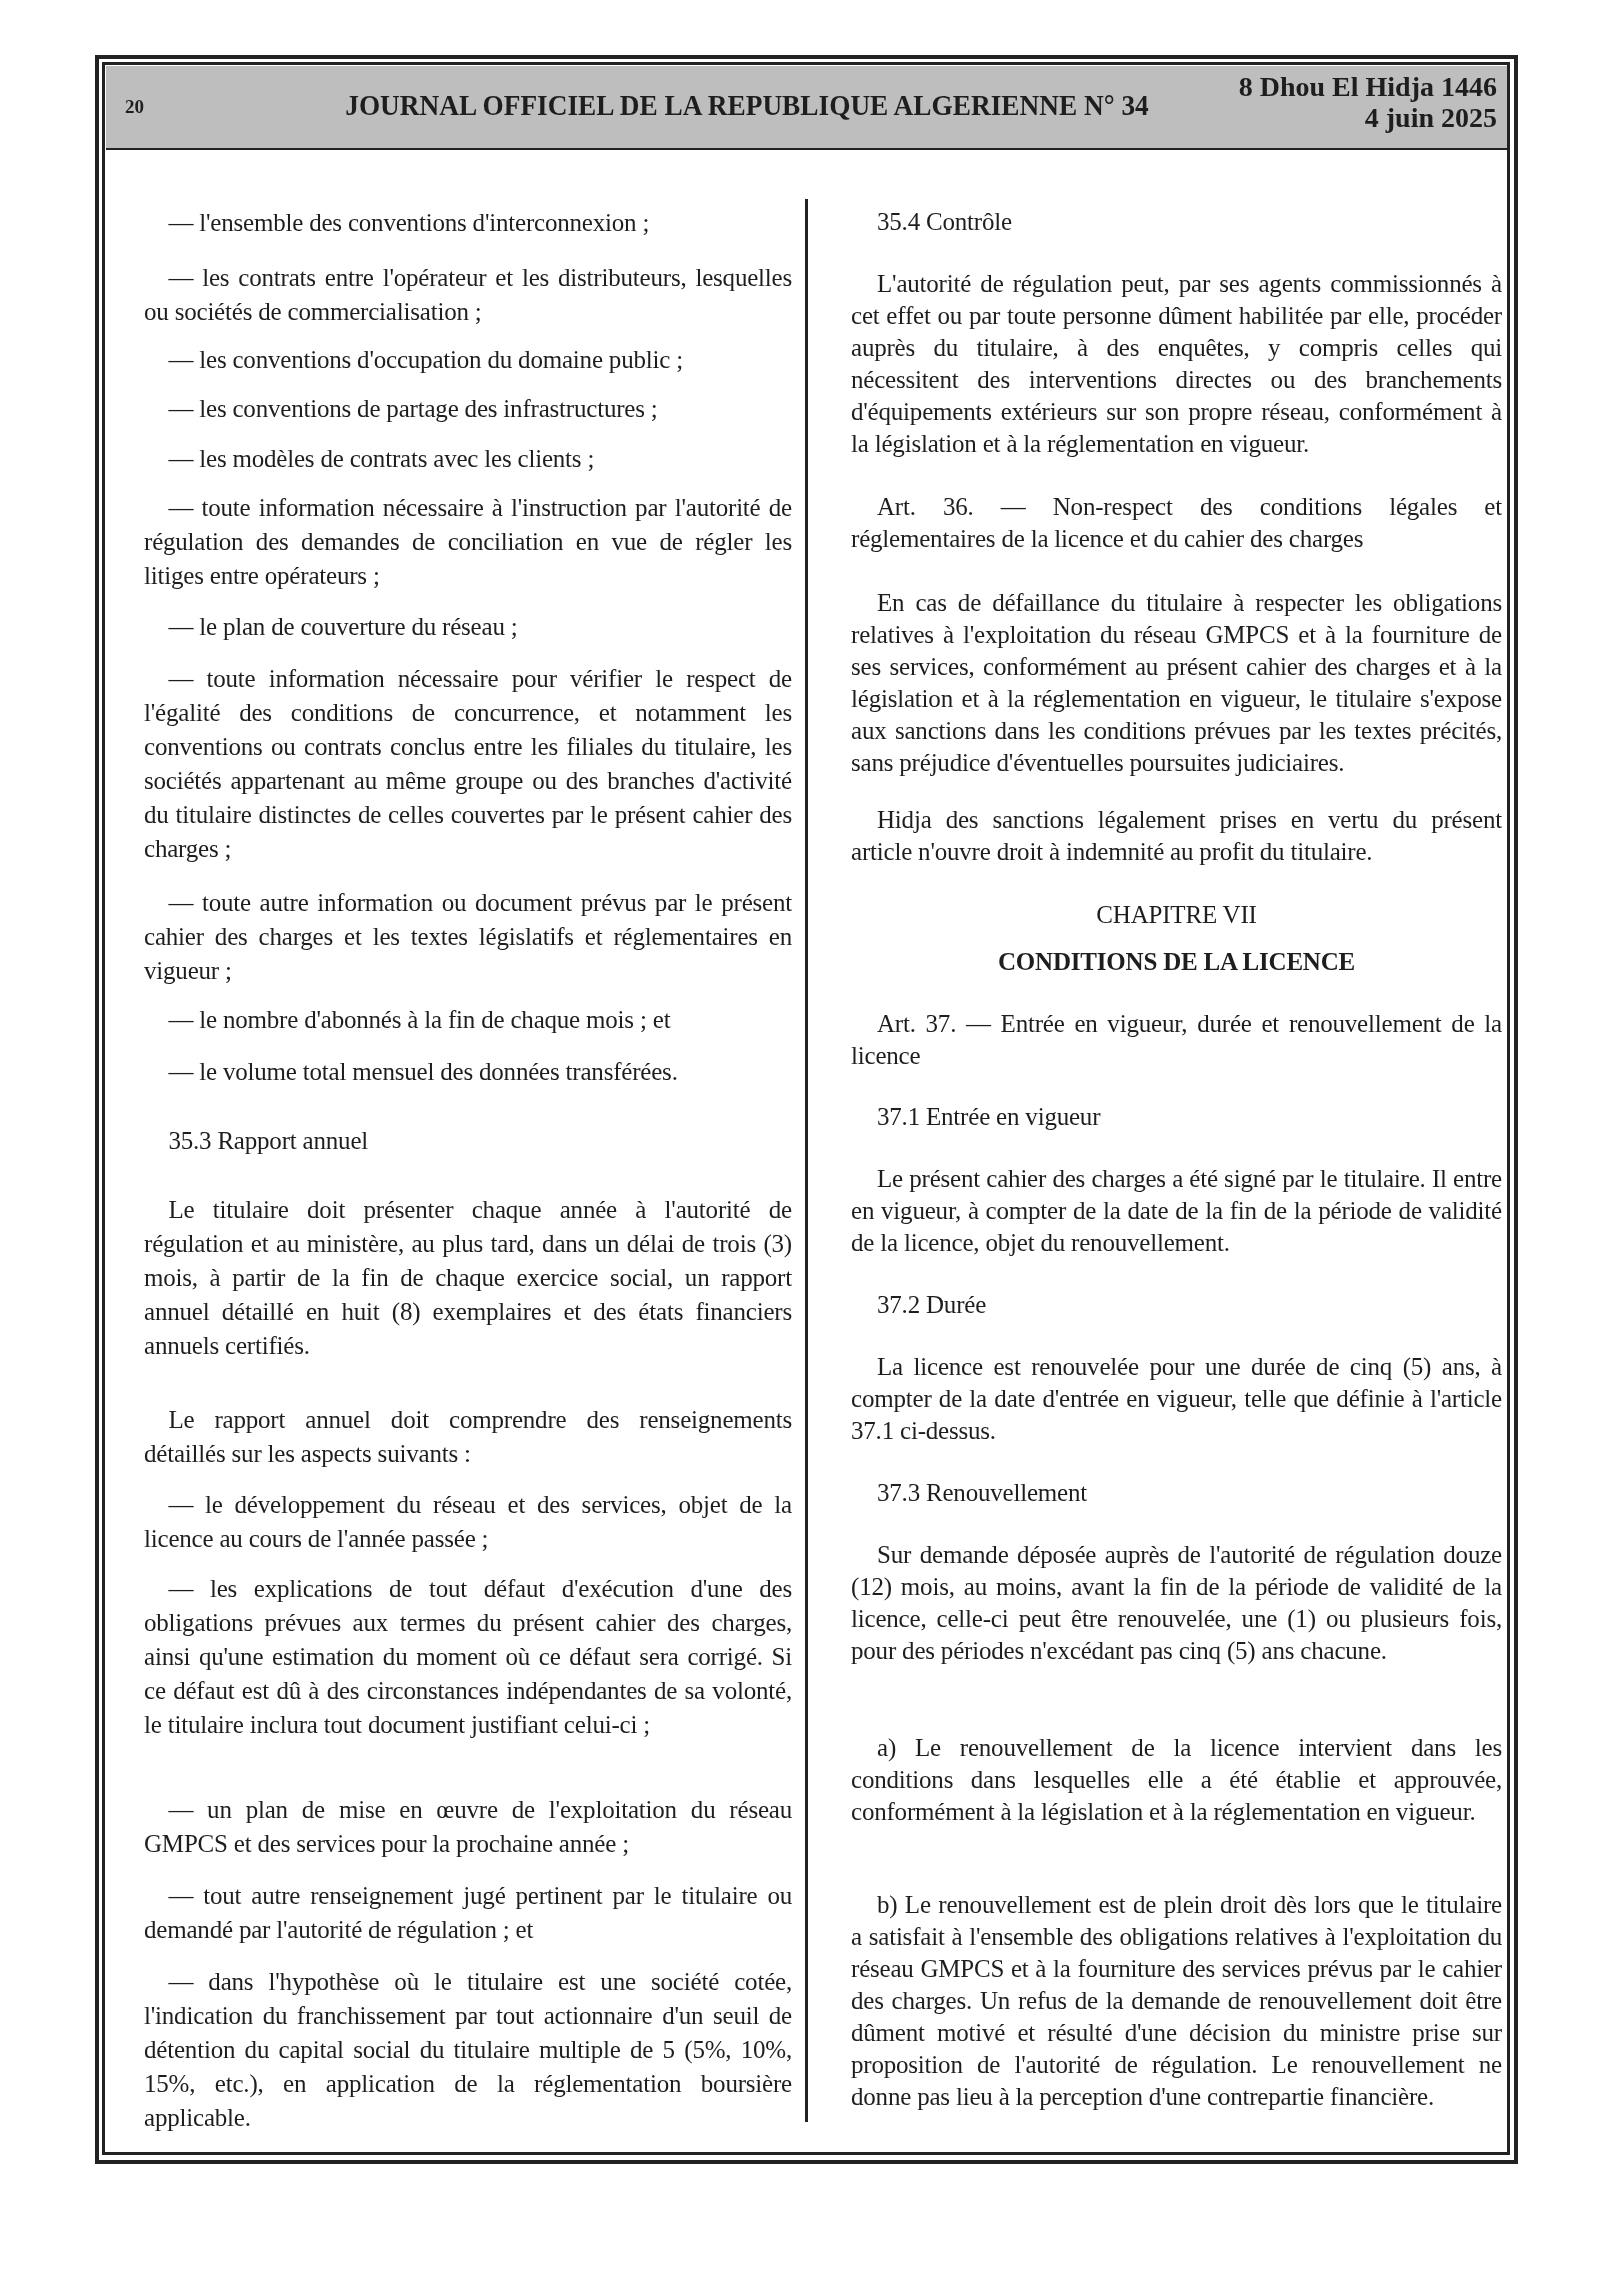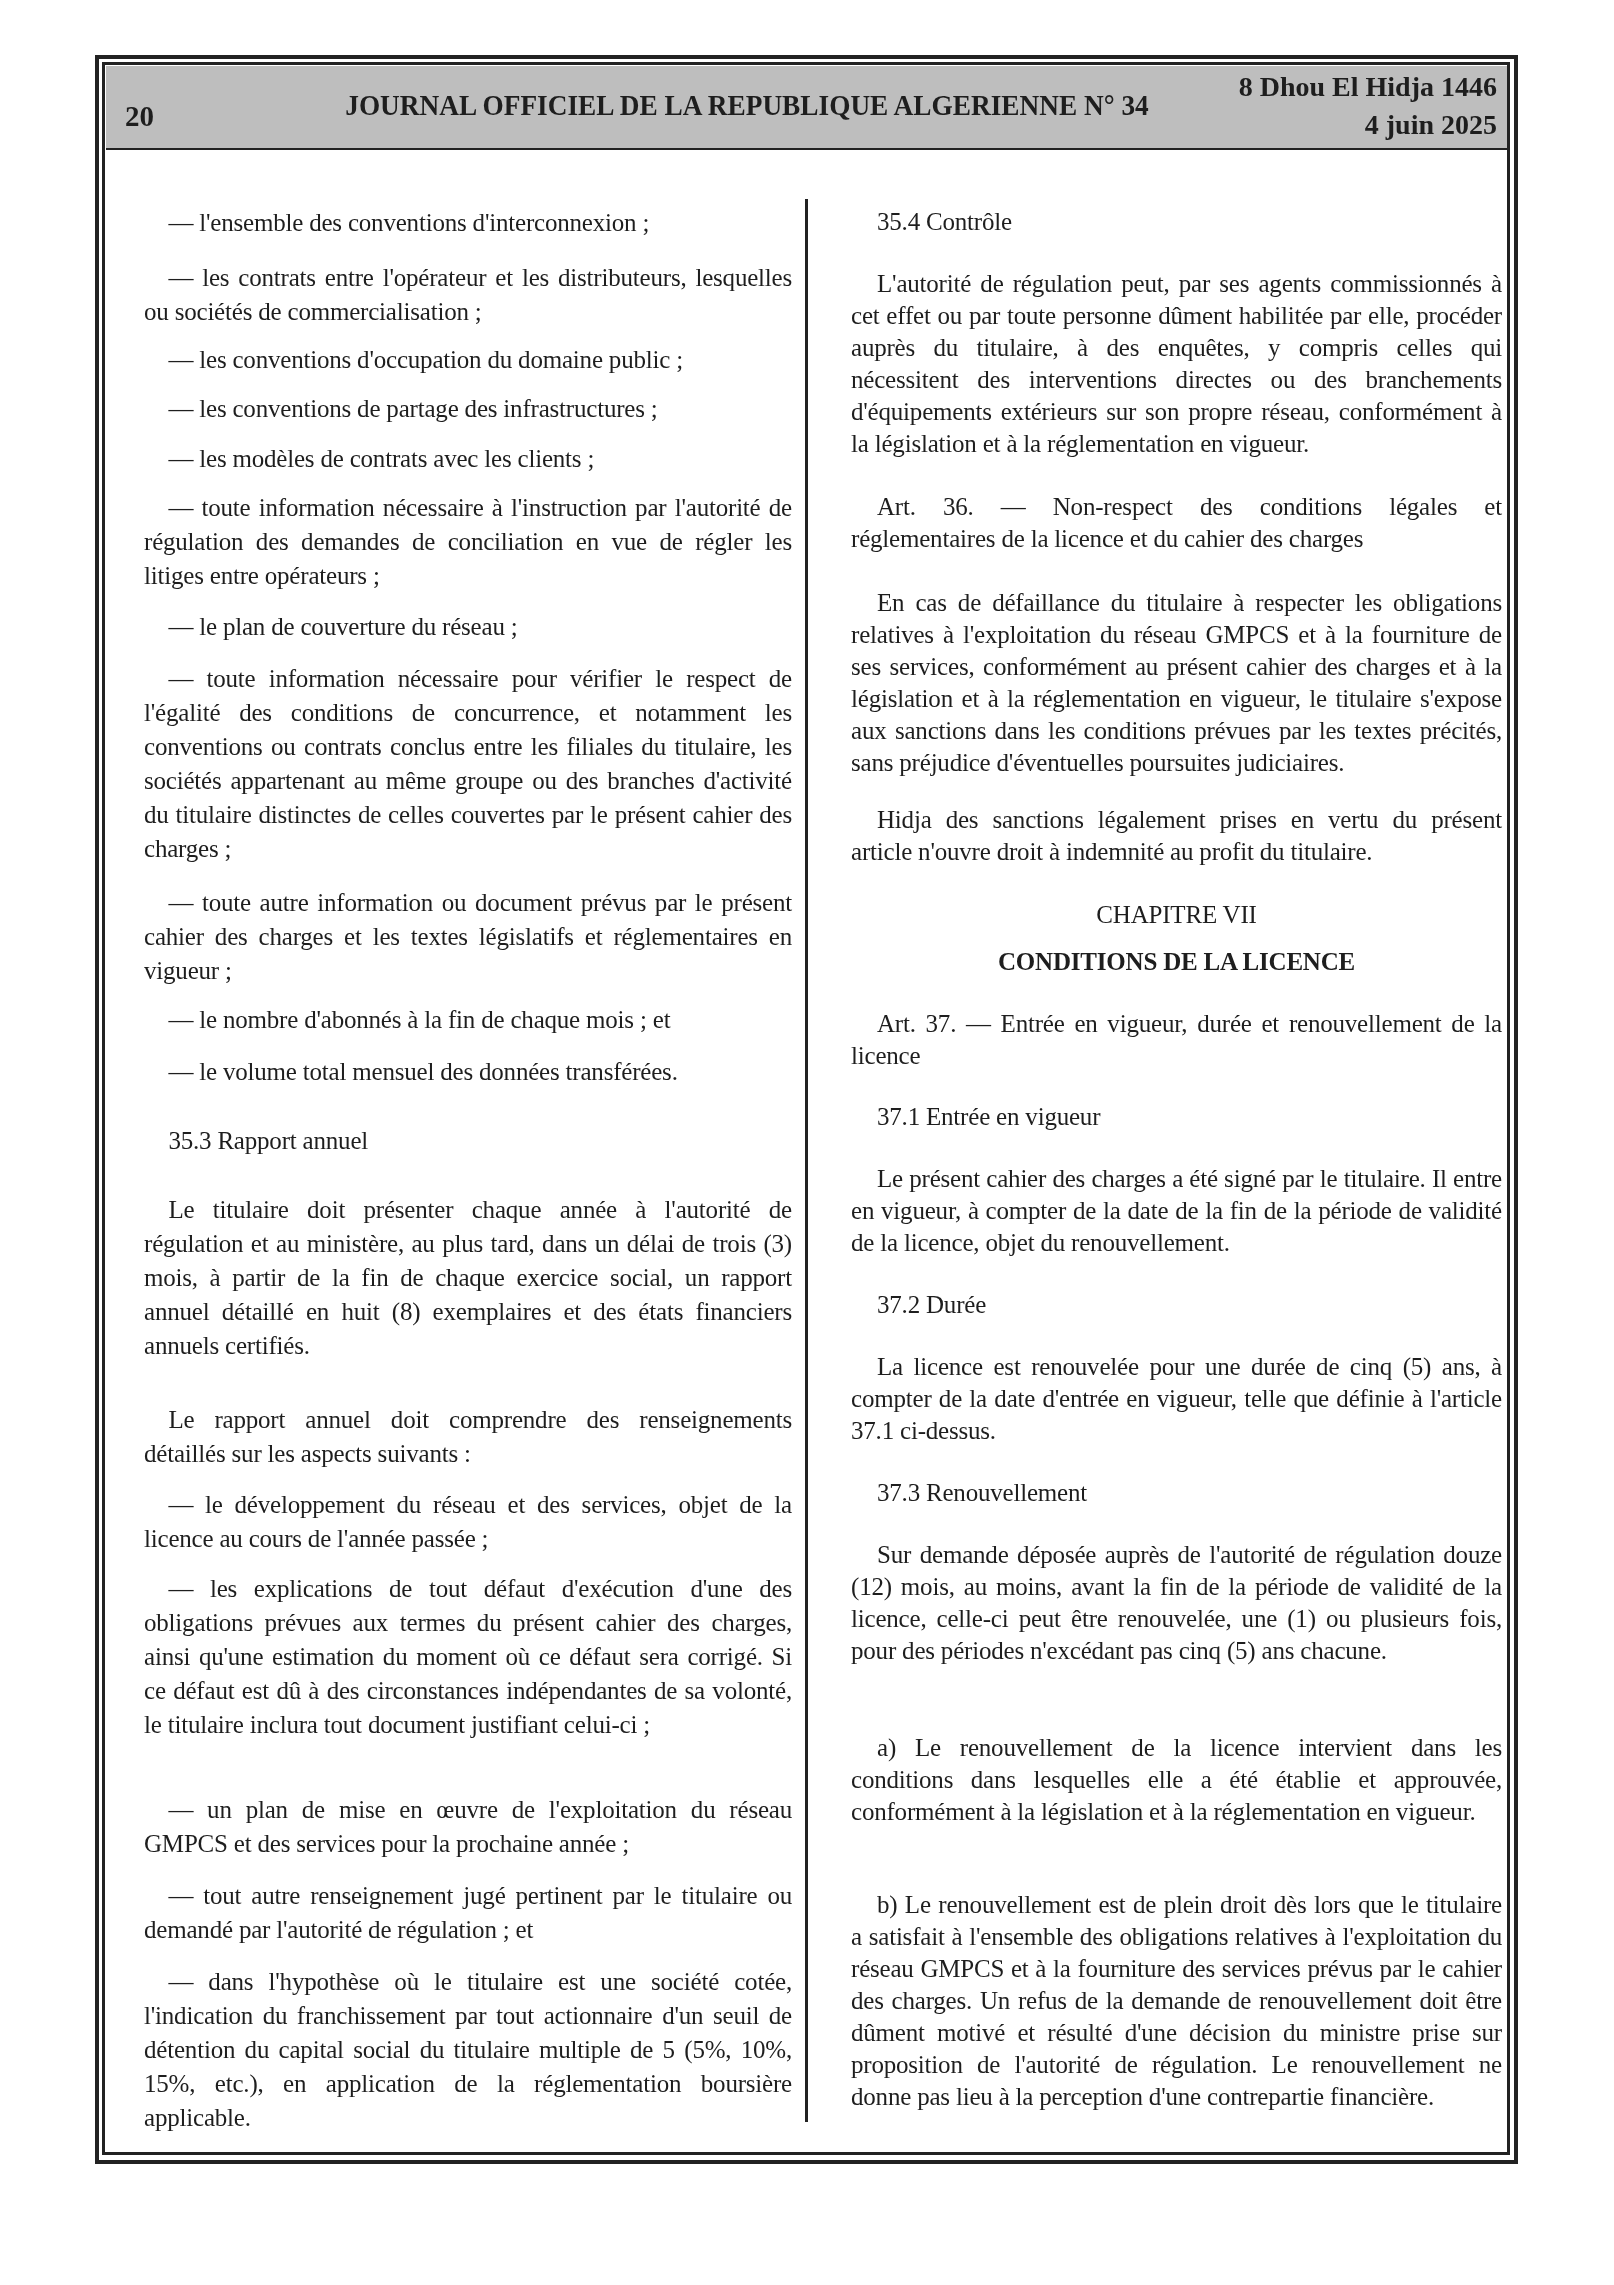--- a/index.html
+++ b/index.html
@@ -36,28 +36,28 @@
       background: #bebebe;
       border-bottom: 2.7px solid #222222;
     }
     .hdr {
       position: absolute;
       font-weight: bold;
       white-space: nowrap;
       line-height: 29px;
       color: #1e1e1e;
     }
-    .hdr-page { left: 125px; top: 102px; font-size: 29px; text-align: right; }
+    .hdr-page { left: 125px; top: 92px; font-size: 19px; text-align: right; }
     .hdr-title {
       left: 747px; top: 90px; font-size: 30px;
       transform: translateX(-50%) scaleX(0.91);
       transform-origin: center center;
     }
     .hdr-hijri { right: 118px; top: 72px; font-size: 28px; }
-    .hdr-greg  { right: 118px; top: 110px; font-size: 28px; }
+    .hdr-greg  { right: 118px; top: 103px; font-size: 28px; }
 
     .divider {
       position: absolute;
       left: 805px; top: 199px;
       width: 2.7px; height: 1923px;
       background: #222222;
     }
 
     .col {
       position: absolute;

